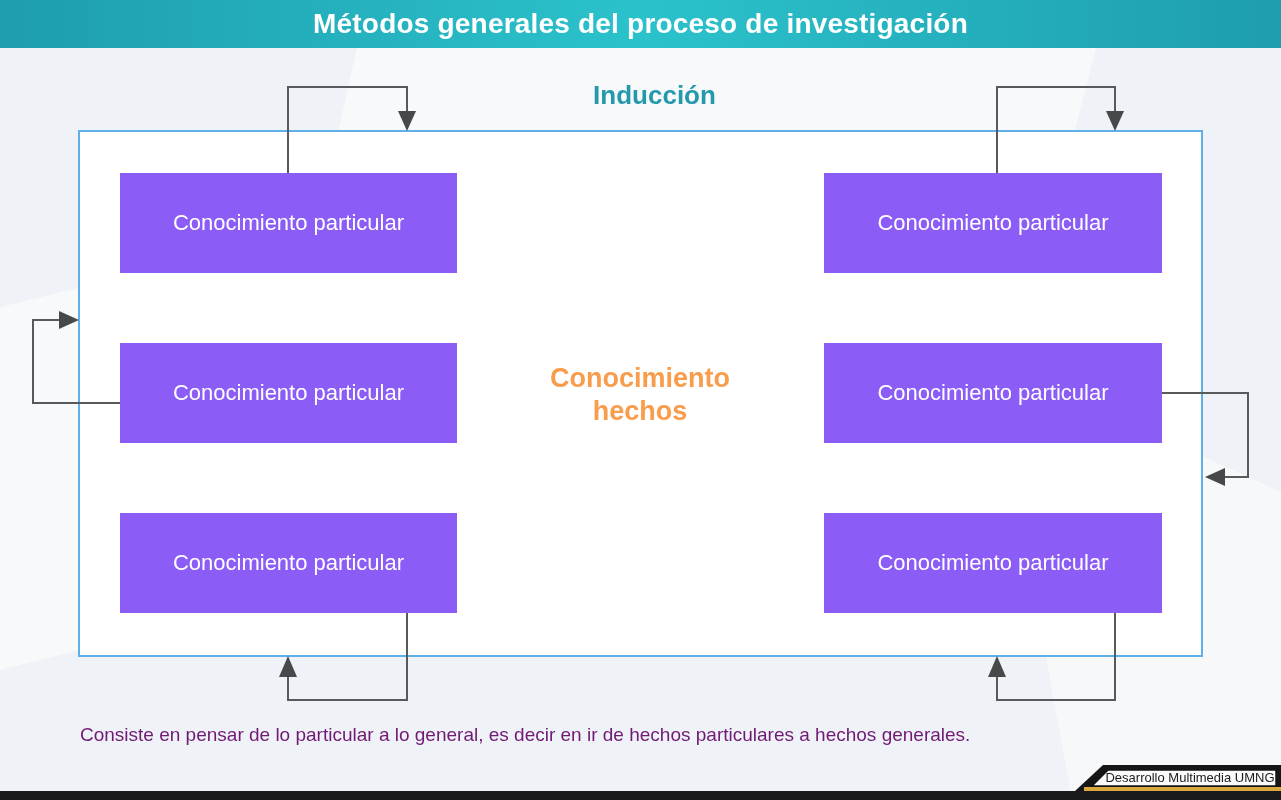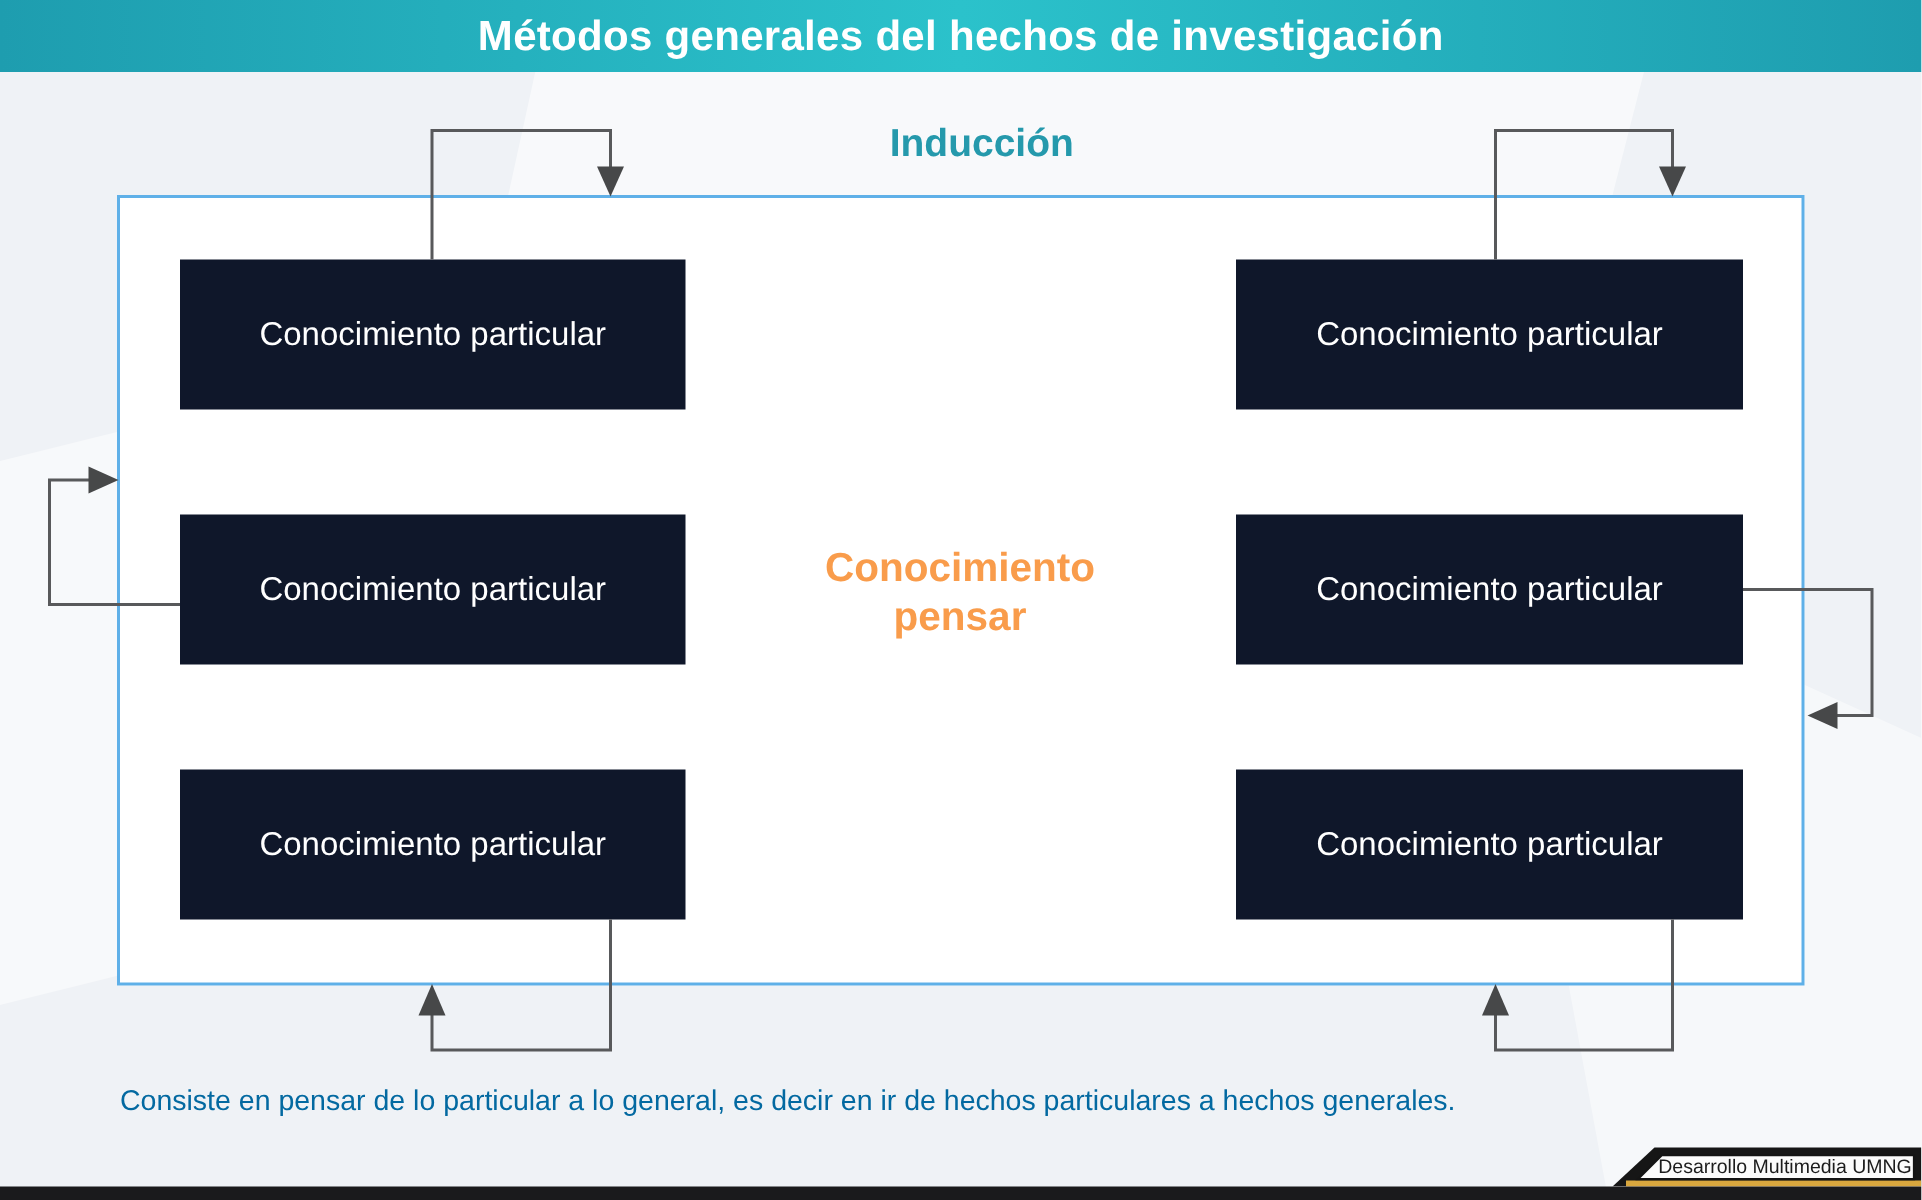--- a/index.html
+++ b/index.html
@@ -28,57 +28,57 @@
     position:absolute;left:14px;top:80px;width:1281px;text-align:center;z-index:2;
     color:#2599ac;font-size:26px;font-weight:bold;
   }
 
   .container-box{
     position:absolute;left:78px;top:130px;width:1121px;height:523px;z-index:1;
     background:#ffffff;border:2px solid #5fb0e8;
   }
 
   .obox{
-    position:absolute;z-index:2;background:#0f172a;
+    position:absolute;z-index:2;background:#8b5cf6;
     display:flex;align-items:center;justify-content:center;
     color:#ffffff;font-size:22px;text-align:center;
   }
   .obox.l{left:120px;width:337px;}
   .obox.r{left:824px;width:338px;}
   .row1{top:173px;height:100px;}
   .row2{top:343px;height:100px;}
   .row3{top:513px;height:100px;}
 
   .center-label{
     position:absolute;left:520px;top:362px;width:240px;z-index:2;
     color:#f99c4b;font-size:27px;font-weight:bold;text-align:center;line-height:33px;
   }
 
   svg.arrows{position:absolute;left:0;top:0;z-index:3;pointer-events:none;}
   .arrow-line{fill:none;stroke:#58595b;stroke-width:2;}
   .arrow-head{fill:#474849;stroke:none;}
 
   .description{
     position:absolute;left:80px;top:724px;width:1120px;z-index:2;
-    color:#0369a1;font-size:19px;
+    color:#701a75;font-size:19px;
   }
 
   .footer-bar{position:absolute;left:0;bottom:0;width:1281px;height:9px;background:#1a1a1c;z-index:4;}
   svg.badge{position:absolute;right:0;bottom:9px;z-index:5;}
   .badge-text{font-family:"Liberation Sans","DejaVu Sans",sans-serif;font-size:13px;fill:#1c1c1c;}
 </style>
 </head>
 <body>
 
 <div class="bg-shape bg-a"></div>
 <div class="bg-shape bg-b"></div>
 <div class="bg-shape bg-c"></div>
 
 <div class="header">
-  <div class="title">Métodos generales del hechos de investigación</div>
+  <div class="title">Métodos generales del proceso de investigación</div>
 </div>
 
 <div class="subtitle">Inducción</div>
 
 <div class="container-box"></div>
 
 <div class="obox l row1">
   <span>Conocimiento particular</span>
 </div>
 <div class="obox l row2">
@@ -90,21 +90,21 @@
 <div class="obox r row1">
   <span>Conocimiento particular</span>
 </div>
 <div class="obox r row2">
   <span>Conocimiento particular</span>
 </div>
 <div class="obox r row3">
   <span>Conocimiento particular</span>
 </div>
 
-<div class="center-label">Conocimiento pensar</div>
+<div class="center-label">Conocimiento hechos</div>
 
 <svg class="arrows" width="1281" height="800" viewBox="0 0 1281 800">
 
   <polyline class="arrow-line" points="288,173 288,87 407,87 407,113"></polyline>
   <polygon class="arrow-head" points="398,111 416,111 407,131"></polygon>
 
   <polyline class="arrow-line" points="997,173 997,87 1115,87 1115,113"></polyline>
   <polygon class="arrow-head" points="1106,111 1124,111 1115,131"></polygon>
 
   <polyline class="arrow-line" points="120,403 33,403 33,320 60,320"></polyline>

